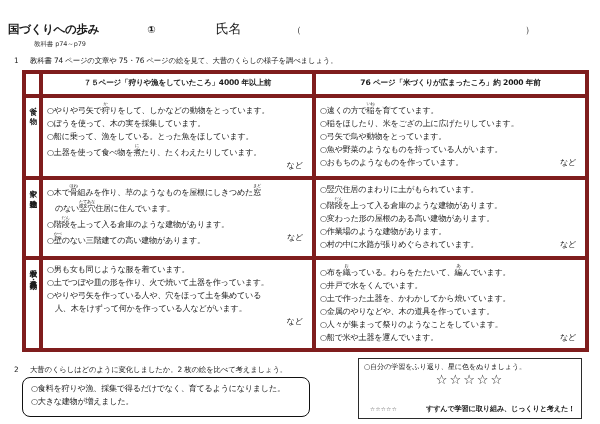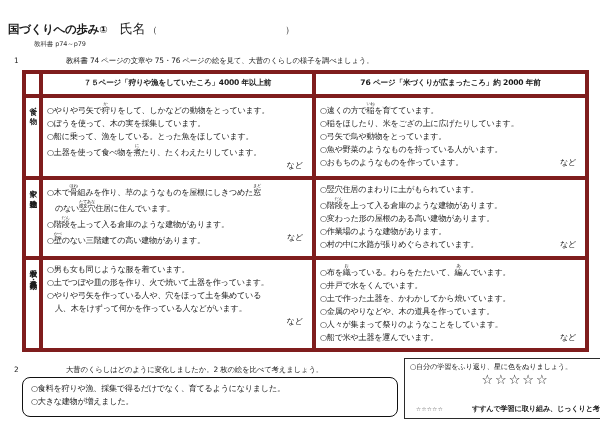--- a/index.html
+++ b/index.html
@@ -33,20 +33,21 @@
   }
   .title-block {
     display: flex;
     flex-direction: column;
     flex: 0 0 auto;
   }
   .title-line {
     display: flex;
     align-items: baseline;
     white-space: nowrap;
+    gap: 48px;
   }
   .worksheet-title {
     font-size: 11.5px;
     font-weight: bold;
     letter-spacing: -0.3px;
   }
   .title-circle {
     font-size: 10px;
     font-weight: bold;
   }
@@ -93,21 +94,21 @@
     font-size: 7.4px;
     letter-spacing: -0.1px;
     padding-left: 14px;
     margin-top: 7px;
   }
   .q-num {
     width: 16px;
     flex: 0 0 16px;
     font-size: 7.4px;
   }
-  .q-text { letter-spacing: -0.15px; margin-left: 36px; }
+  .q-text { letter-spacing: -0.15px; }
 
   
   .cmp-table {
     margin: 4px 14px 0 22px;
     border: 1px solid #2b2b2b;
     border-collapse: collapse;
     width: 564px;
     table-layout: fixed;
   }
   .cmp-table th, .cmp-table td {
@@ -184,21 +185,21 @@
     padding: 0 8px 0 0;
   }
   .bottom-left {
     flex: 0 0 352px;
   }
   .answer-box {
     border: 1.2px solid #111;
     border-radius: 8px;
     margin: 2px 0 0 22px;
     padding: 4px 8px 8px 8px;
-    width: 376px;
+    width: 288px;
     box-sizing: border-box;
   }
   .answer-item {
     font-size: 8.1px;
     line-height: 1.6;
     letter-spacing: -0.25px;
     white-space: nowrap;
   }
 
   .eval-box {

